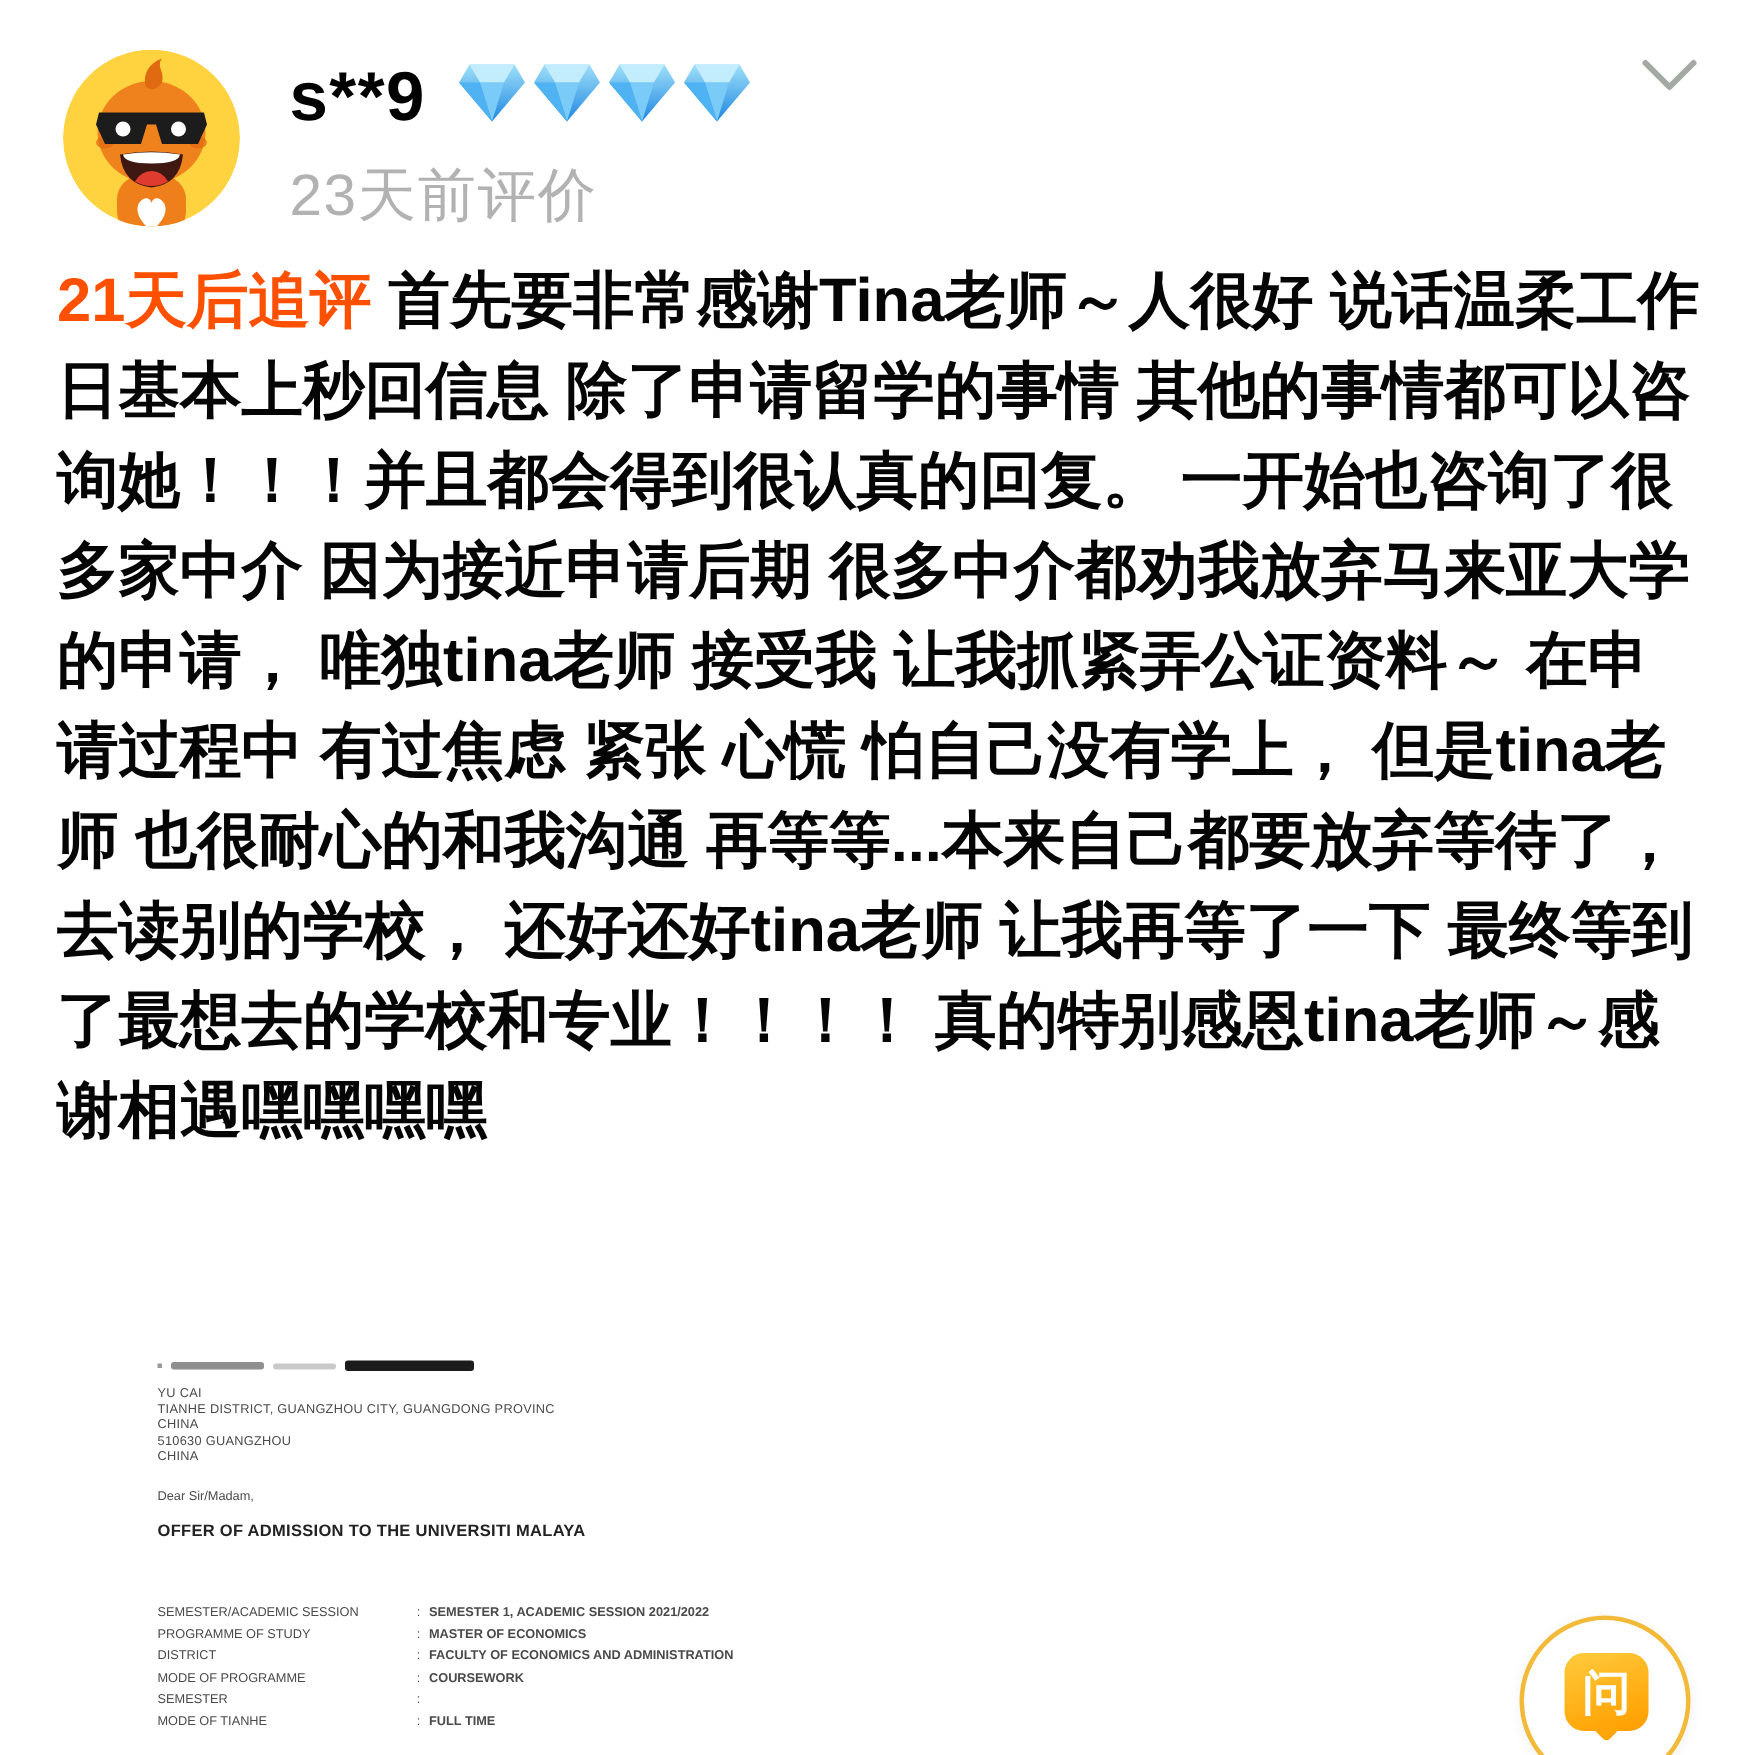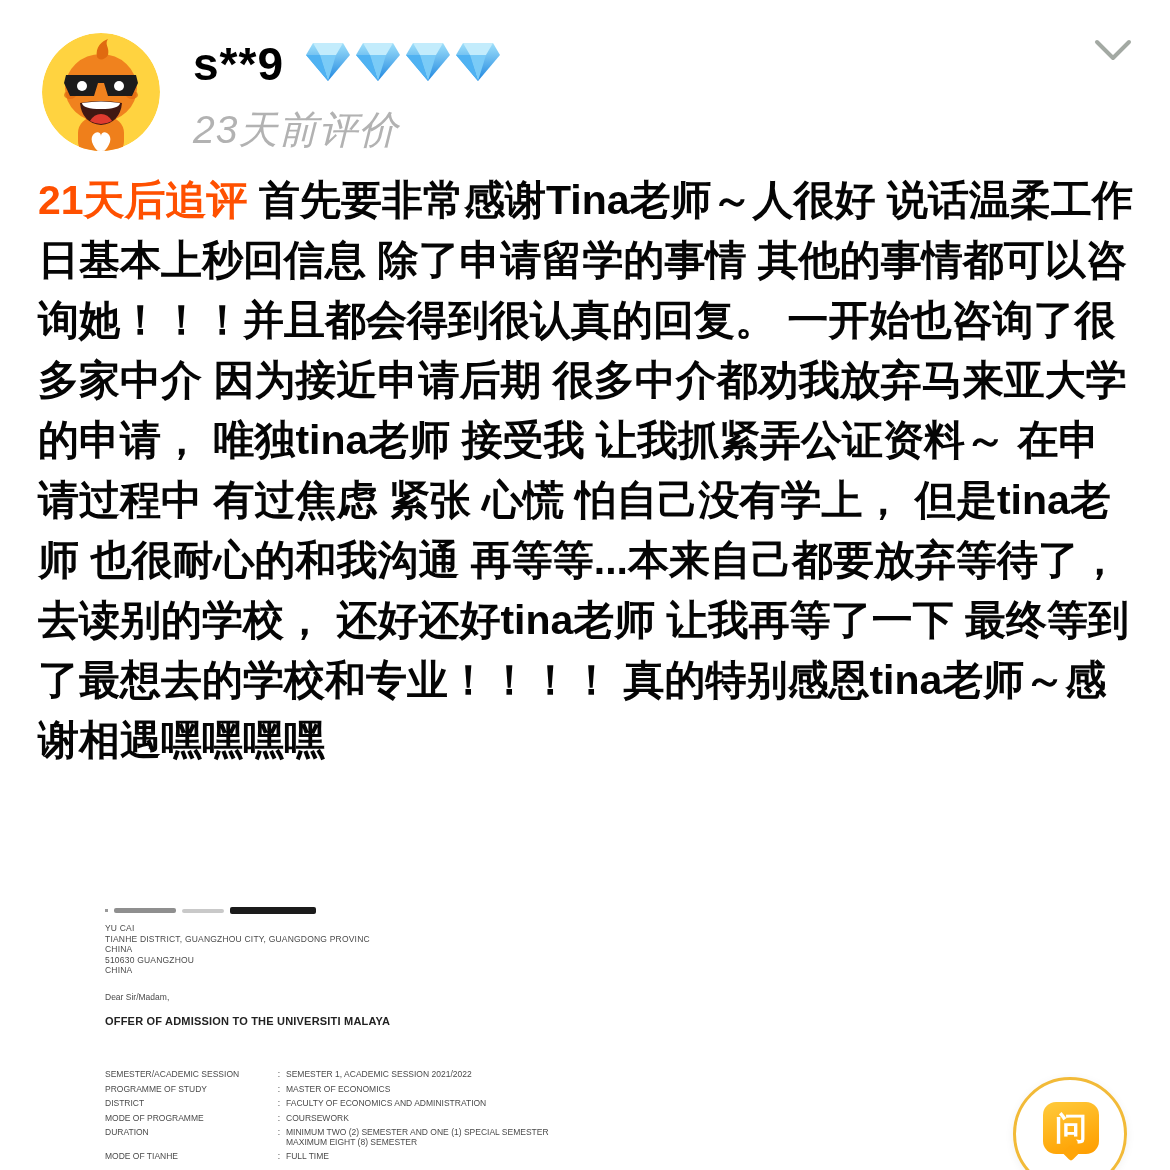--- a/index.html
+++ b/index.html
@@ -20,21 +20,21 @@
     overflow: hidden;
   }
   .header-info { position: absolute; left: 151px; top: 0; }
   .name-row { display: flex; align-items: center; gap: 6px; height: 62px; }
   .username {
     font-size: 46px; font-weight: 700; color: #000; letter-spacing: 1px;
   }
   .badges { display: flex; align-items: center; gap: 2px; margin-left: 14px; margin-top: -4px; }
   .badge { width: 48px; height: 44px; display: inline-block; }
   .timestamp {
-    margin-top: 8px; font-size: 39px; color: #b2b2b2; letter-spacing: 1px; font-style: italic;
+    margin-top: 8px; font-size: 39px; color: #b2b2b2; letter-spacing: 1px;
   }
   .collapse-chevron {
     position: absolute; right: 0; top: 6px; width: 38px; height: 24px; cursor: pointer;
   }
 
   
   .review-body {
     position: absolute; left: 38px; top: 170px; width: 1096px;
     font-weight: 700; font-size: 41px; line-height: 60px; color: #050505;
   }
@@ -53,21 +53,21 @@
   .redact-bar-dark { width: 86px; height: 7px; background: #1b1b1b; border-radius: 2px; }
 
   .letter-address { position: absolute; left: 5px; top: 20px; font-size: 8.5px; line-height: 10.5px; letter-spacing: .2px; }
   .letter-salutation { position: absolute; left: 5px; top: 89px; font-size: 8.5px; }
   .letter-subject { position: absolute; left: 5px; top: 112px; font-size: 11px; font-weight: 700; color: #222; letter-spacing: .2px; }
   .letter-intro { position: absolute; left: 5px; top: 133px; width: 486px; font-size: 8.5px; line-height: 10.5px; }
   .letter-details { position: absolute; left: 5px; top: 167px; width: 620px; font-size: 8.5px; }
   .detail-row { display: flex; align-items: flex-start; line-height: 9.5px; margin-bottom: 5px; }
   .detail-label { width: 167px; flex: none; }
   .detail-colon { width: 14px; flex: none; text-align: center; }
-  .detail-value { width: 300px; }
+  .detail-value { width: 300px; font-weight: bold; }
 
   
   .fab {
     position: absolute; left: 1013px; top: 1077px;
     width: 114px; height: 114px; border-radius: 50%;
     background: #ffffff; border: 3px solid #F2BA38;
     box-shadow: 0 2px 10px rgba(0,0,0,0.06);
     cursor: pointer;
   }
   .fab-bubble {
@@ -206,23 +206,22 @@
       <span class="detail-label">DISTRICT</span>
       <span class="detail-colon">:</span>
       <span class="detail-value">FACULTY OF ECONOMICS AND ADMINISTRATION</span>
     </div>
     <div class="detail-row">
       <span class="detail-label">MODE OF PROGRAMME</span>
       <span class="detail-colon">:</span>
       <span class="detail-value">COURSEWORK</span>
     </div>
     <div class="detail-row">
-      <span class="detail-label">DURATION</span>
-      <span class="detail-colon">:</span>
-      <span class="detail-value">MINIMUM TWO (2) SEMESTER AND ONE (1) SPECIAL SEMESTER MAXIMUM EIGHT (8) SEMESTER</span>
+      <span class="detail-label">SEMESTER</span>
+      <span class="detail-colon">:</span>
     </div>
     <div class="detail-row">
       <span class="detail-label">MODE OF TIANHE</span>
       <span class="detail-colon">:</span>
       <span class="detail-value">FULL TIME</span>
     </div>
   </div>
 </div>
 
 <div class="fab">

